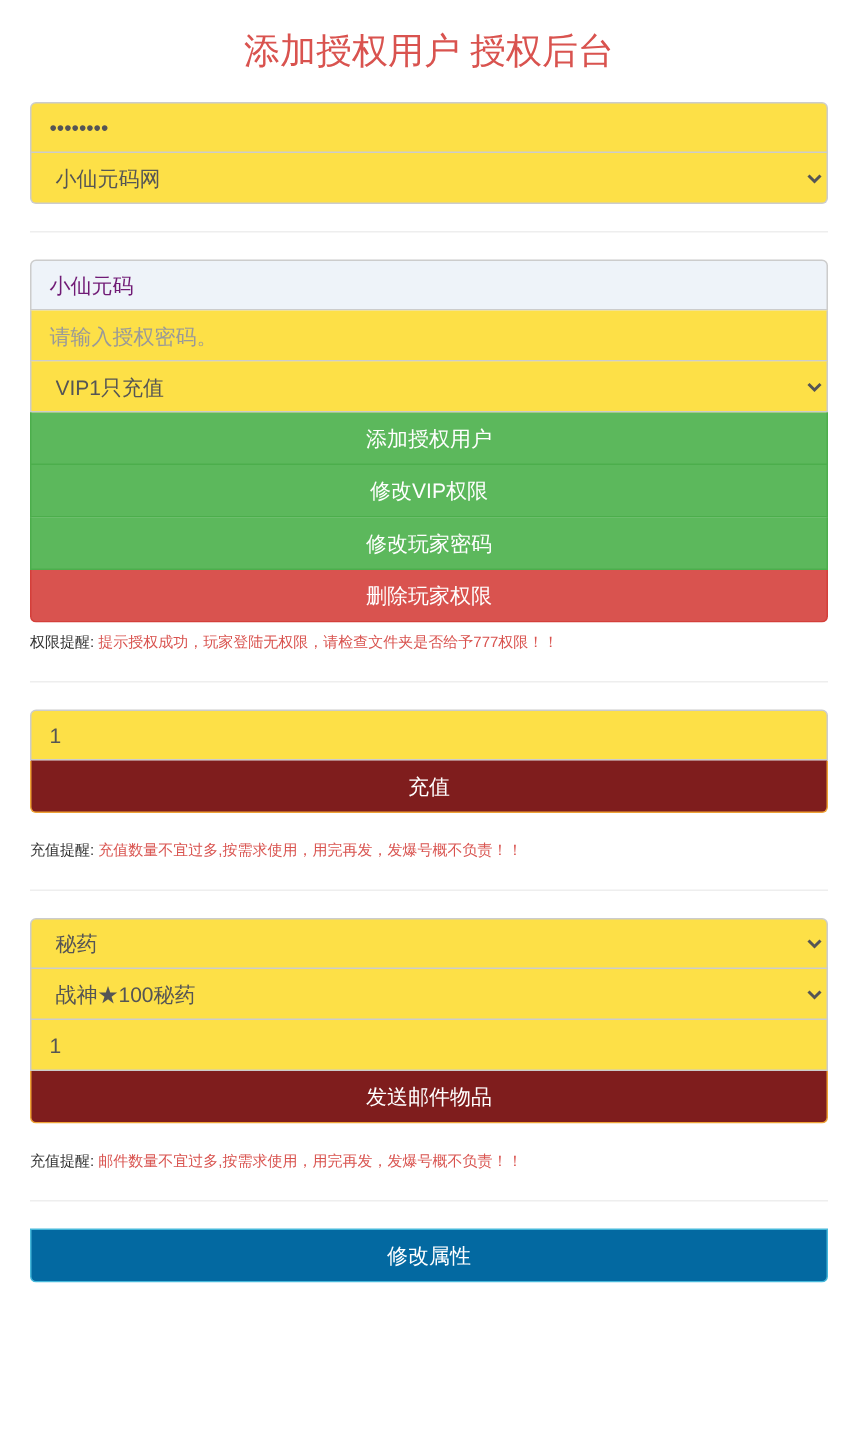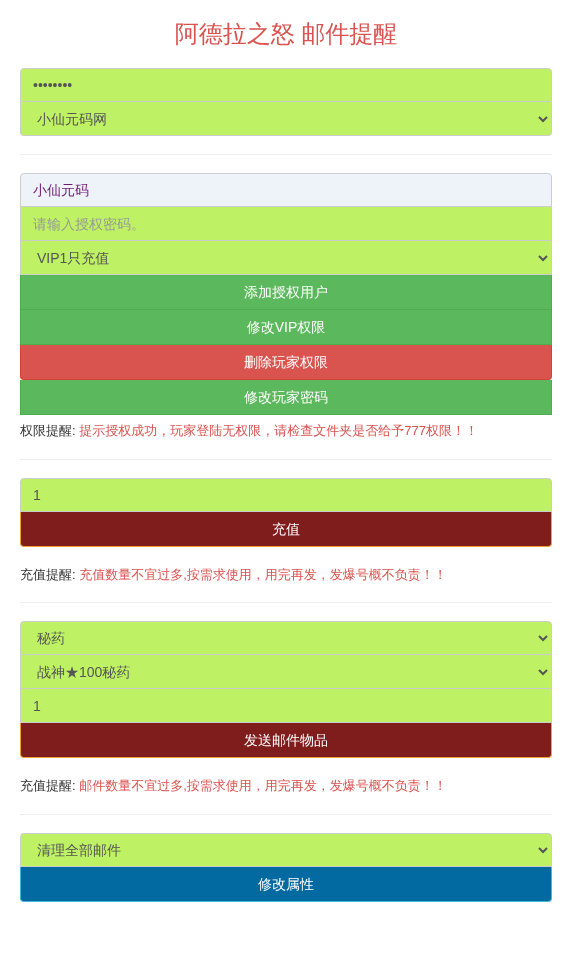--- a/index.html
+++ b/index.html
@@ -23,21 +23,21 @@
       font-size: 24px;
       font-weight: 500;
       margin: 18px 0 18px;
     }
     .form-control {
       width: 100%;
       padding: 6px 12px;
       font-size: 14px;
       line-height: 1.42857143;
       color: #555;
-      background-color: #bef264;
+      background-color: #fde047;
       border: 1px solid #ccc;
       border-radius: 0;
       height: 34px;
     }
     .form-control::placeholder {
       color: #999;
     }
     select.form-control {
       cursor: pointer;
     }
@@ -104,21 +104,21 @@
       color: #701a75;
       border: 1px solid #ccc;
       padding: 6px 12px;
       height: 34px;
       line-height: 20px;
       border-top-left-radius: 4px;
       border-top-right-radius: 4px;
     }
     .hint {
       margin-top: 6px;
-      font-size: 13px;
+      font-size: 10px;
       line-height: 1.5;
     }
     .hint-label {
       color: #333;
     }
     .hint-text {
       color: #d9534f;
     }
     hr {
       border: none;
@@ -135,41 +135,41 @@
     .section1 .form-control:last-child{
       border-bottom-left-radius: 4px;
       border-bottom-right-radius: 4px;
       border-top:none;
     }
   </style>
 </head>
 <body>
 
 <div class="container">
-  <h1>阿德拉之怒 邮件提醒</h1>
+  <h1>添加授权用户 授权后台</h1>
 
   <div class="section1">
     <input type="password" class="form-control" value="••••••••" style="">
     <select class="form-control">
       <option>小仙元码网</option>
     </select>
   </div>
 
   <hr>
 
   <div class="input-group">
     <div class="readonly-field">小仙元码</div>
     <input type="text" class="form-control" style="border-top: none;" placeholder="请输入授权密码。">
     <select class="form-control">
       <option>VIP1只充值</option>
     </select>
     <button class="btn btn-success">添加授权用户</button>
     <button class="btn btn-success">修改VIP权限</button>
+    <button class="btn btn-success">修改玩家密码</button>
     <button class="btn btn-danger rounded-bottom">删除玩家权限</button>
-    <button class="btn btn-success">修改玩家密码</button>
   </div>
   <div class="hint">
     <span class="hint-label">权限提醒: </span><span class="hint-text">提示授权成功，玩家登陆无权限，请检查文件夹是否给予777权限！！</span>
   </div>
 
   <hr>
 
   <div class="input-group">
     <input type="text" class="form-control" value="1" style="">
     <button class="btn btn-warning rounded-bottom">充值</button>
@@ -190,19 +190,16 @@
     <input type="text" class="form-control" value="1" style="">
     <button class="btn btn-warning rounded-bottom">发送邮件物品</button>
   </div>
   <div class="hint section-gap">
     <span class="hint-label">充值提醒: </span><span class="hint-text">邮件数量不宜过多,按需求使用，用完再发，发爆号概不负责！！</span>
   </div>
 
   <hr>
 
   <div class="input-group">
-    <select class="form-control">
-      <option>清理全部邮件</option>
-    </select>
     <button class="btn btn-info rounded-bottom">修改属性</button>
   </div>
 
 </div>
 
 </body></html>

